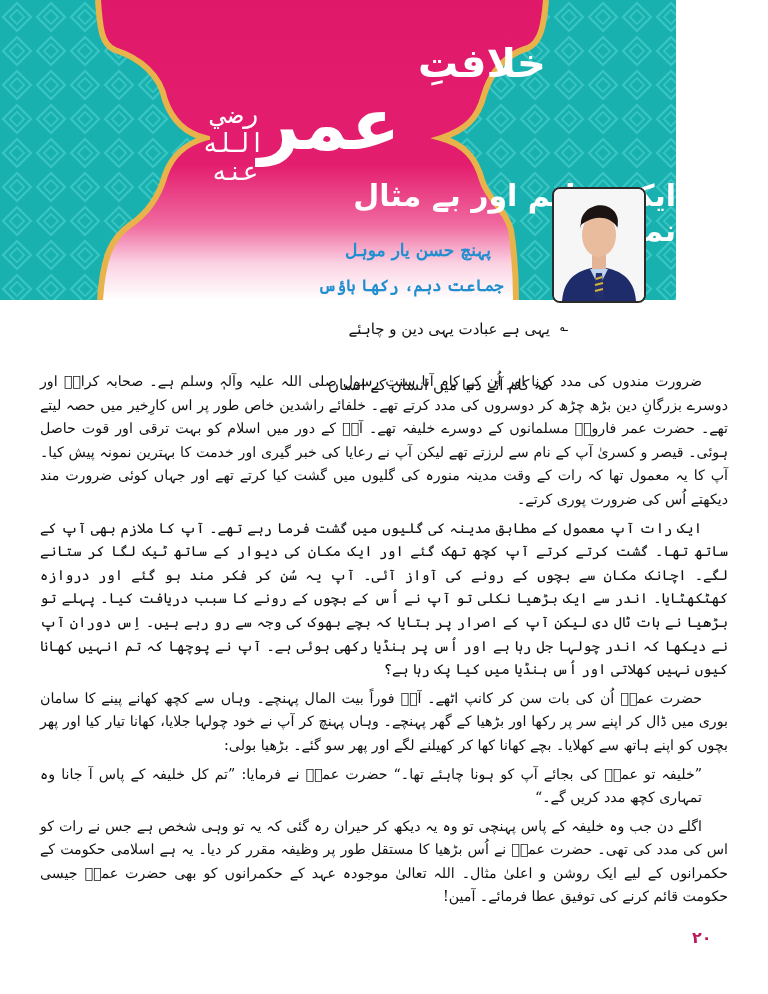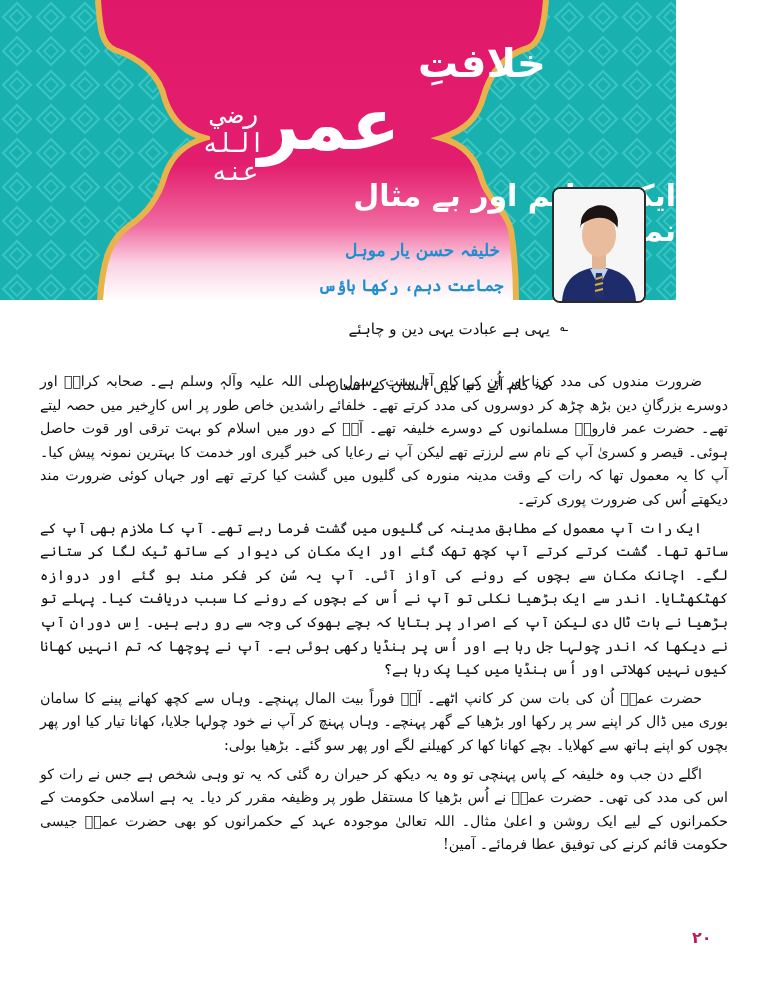--- a/index.html
+++ b/index.html
@@ -77,21 +77,21 @@
       <path d="M260 0 L130 0 C128 25 125 42 112 48 C88 55 75 72 68 95 C62 118 50 130 25 138 C48 144 60 158 66 180 C72 200 90 210 95 230 C98 250 100 270 100 300 L260 300 Z" fill="url(#geoR)"></path>
       <path d="M130 0 C128 25 125 42 112 48 C88 55 75 72 68 95 C62 118 50 130 25 138 C48 144 60 158 66 180 C72 200 90 210 95 230 C98 250 100 270 100 300" fill="none" stroke="#e8b34a" stroke-width="6"></path>
     </svg>
   </div>
 
   <div class="title-top">خلافتِ</div>
   <div class="title-main">عمر</div>
   <div class="honorific">رضي الله عنه</div>
   <div class="subtitle">ایک عظیم اور بے مثال نمونہ</div>
 
-  <div class="author-name">خلیفہ حسن یار موہل</div>
+  <div class="author-name">پہنچ حسن یار موہل</div>
   <div class="author-class">جماعت دہم، رکھا ہاؤس</div>
 </div>
 
 <div class="photo">
   <svg width="90" height="112" viewBox="0 0 90 112">
     <rect width="90" height="112" fill="#f6f6f6"></rect>
     <path d="M8 112 C10 88 25 80 45 78 C65 80 80 88 82 112 Z" fill="#1f2c6b"></path>
     <path d="M36 80 L45 98 L54 80 Z" fill="#bcd4ee"></path>
     <path d="M42 84 L48 84 L50 108 L45 112 L40 108 Z" fill="#24306e"></path>
     <path d="M42 90 L48 88 M41 96 L49 94 M41 102 L49 100" stroke="#d7b13a" stroke-width="2"></path>
@@ -103,16 +103,17 @@
 </div>
 
 <div class="verse-mark">؎</div>
 <div class="poem poem-1">یہی ہے عبادت یہی دین و چاہئے</div>
 <div class="poem poem-2">کہ کام آئے دنیا میں انساں کے انساں</div>
 
 <div class="body-text">
   <p>ضرورت مندوں کی مدد کرنا اور اُن کے کام آنا سنتِ رسول صلی اللہ علیہ وآلہٖ وسلم ہے۔ صحابہ کرامؓ اور دوسرے بزرگانِ دین بڑھ چڑھ کر دوسروں کی مدد کرتے تھے۔ خلفائے راشدین خاص طور پر اس کارِخیر میں حصہ لیتے تھے۔ حضرت عمر فاروقؓ مسلمانوں کے دوسرے خلیفہ تھے۔ آپؓ کے دور میں اسلام کو بہت ترقی اور قوت حاصل ہوئی۔ قیصر و کسریٰ آپ کے نام سے لرزتے تھے لیکن آپ نے رعایا کی خبر گیری اور خدمت کا بہترین نمونہ پیش کیا۔ آپ کا یہ معمول تھا کہ رات کے وقت مدینہ منورہ کی گلیوں میں گشت کیا کرتے تھے اور جہاں کوئی ضرورت مند دیکھتے اُس کی ضرورت پوری کرتے۔</p>
   <p>ایک رات آپ معمول کے مطابق مدینہ کی گلیوں میں گشت فرما رہے تھے۔ آپ کا ملازم بھی آپ کے ساتھ تھا۔ گشت کرتے کرتے آپ کچھ تھک گئے اور ایک مکان کی دیوار کے ساتھ ٹیک لگا کر ستانے لگے۔ اچانک مکان سے بچوں کے رونے کی آواز آئی۔ آپ یہ سُن کر فکر مند ہو گئے اور دروازہ کھٹکھٹایا۔ اندر سے ایک بڑھیا نکلی تو آپ نے اُس کے بچوں کے رونے کا سبب دریافت کیا۔ پہلے تو بڑھیا نے بات ٹال دی لیکن آپ کے اصرار پر بتایا کہ بچے بھوک کی وجہ سے رو رہے ہیں۔ اِس دوران آپ نے دیکھا کہ اندر چولہا جل رہا ہے اور اُس پر ہنڈیا رکھی ہوئی ہے۔ آپ نے پوچھا کہ تم انہیں کھانا کیوں نہیں کھلاتی اور اُس ہنڈیا میں کیا پک رہا ہے؟</p>
   <p>حضرت عمرؓ اُن کی بات سن کر کانپ اٹھے۔ آپؓ فوراً بیت المال پہنچے۔ وہاں سے کچھ کھانے پینے کا سامان بوری میں ڈال کر اپنے سر پر رکھا اور بڑھیا کے گھر پہنچے۔ وہاں پہنچ کر آپ نے خود چولہا جلایا، کھانا تیار کیا اور پھر بچوں کو اپنے ہاتھ سے کھلایا۔ بچے کھانا کھا کر کھیلنے لگے اور پھر سو گئے۔ بڑھیا بولی:</p>
+  <p class="quote">”خلیفہ تو عمرؓ کی بجائے آپ کو ہونا چاہئے تھا۔“ حضرت عمرؓ نے فرمایا: ”تم کل خلیفہ کے پاس آ جانا وہ تمہاری کچھ مدد کریں گے۔“</p>
   <p>اگلے دن جب وہ خلیفہ کے پاس پہنچی تو وہ یہ دیکھ کر حیران رہ گئی کہ یہ تو وہی شخص ہے جس نے رات کو اس کی مدد کی تھی۔ حضرت عمرؓ نے اُس بڑھیا کا مستقل طور پر وظیفہ مقرر کر دیا۔ یہ ہے اسلامی حکومت کے حکمرانوں کے لیے ایک روشن و اعلیٰ مثال۔ اللہ تعالیٰ موجودہ عہد کے حکمرانوں کو بھی حضرت عمرؓ جیسی حکومت قائم کرنے کی توفیق عطا فرمائے۔ آمین!</p>
 </div>
 
 <div class="page-number">۲۰</div>
 
 </body></html>

